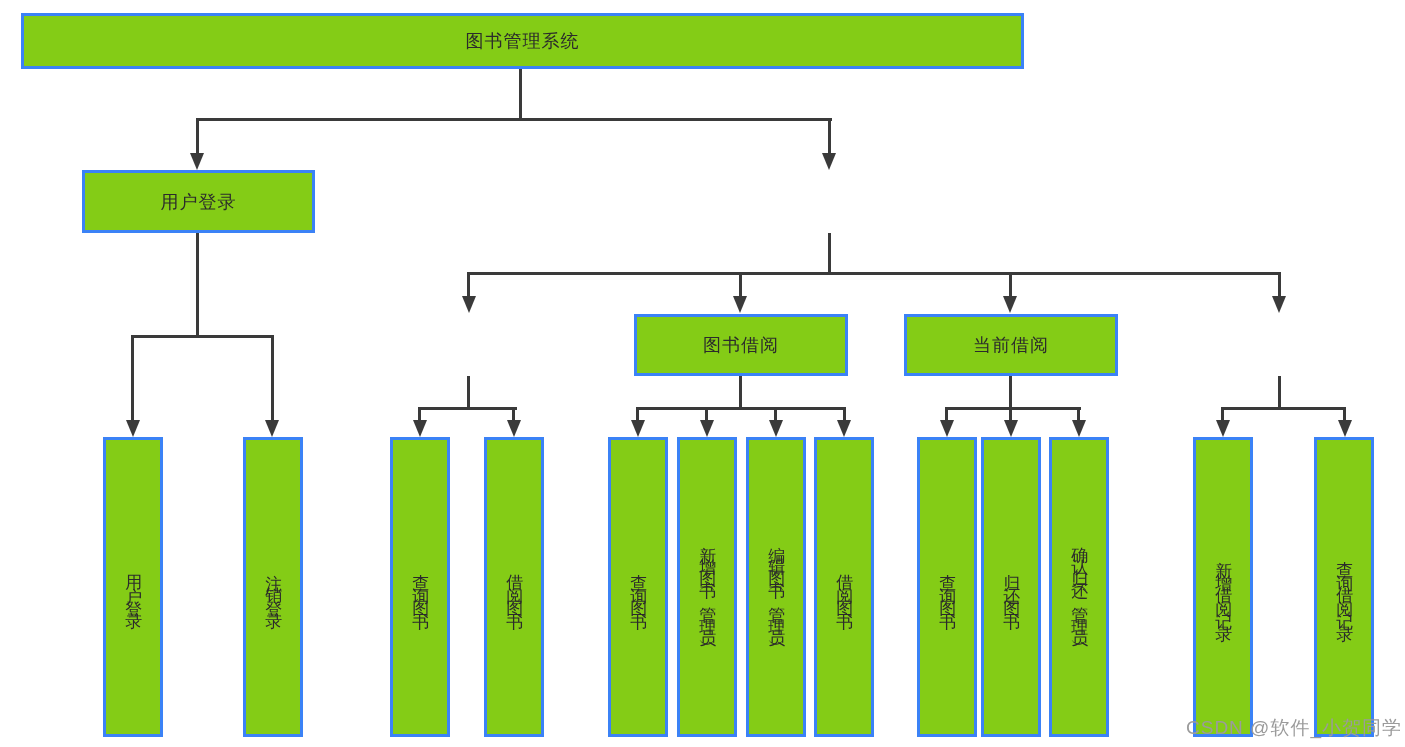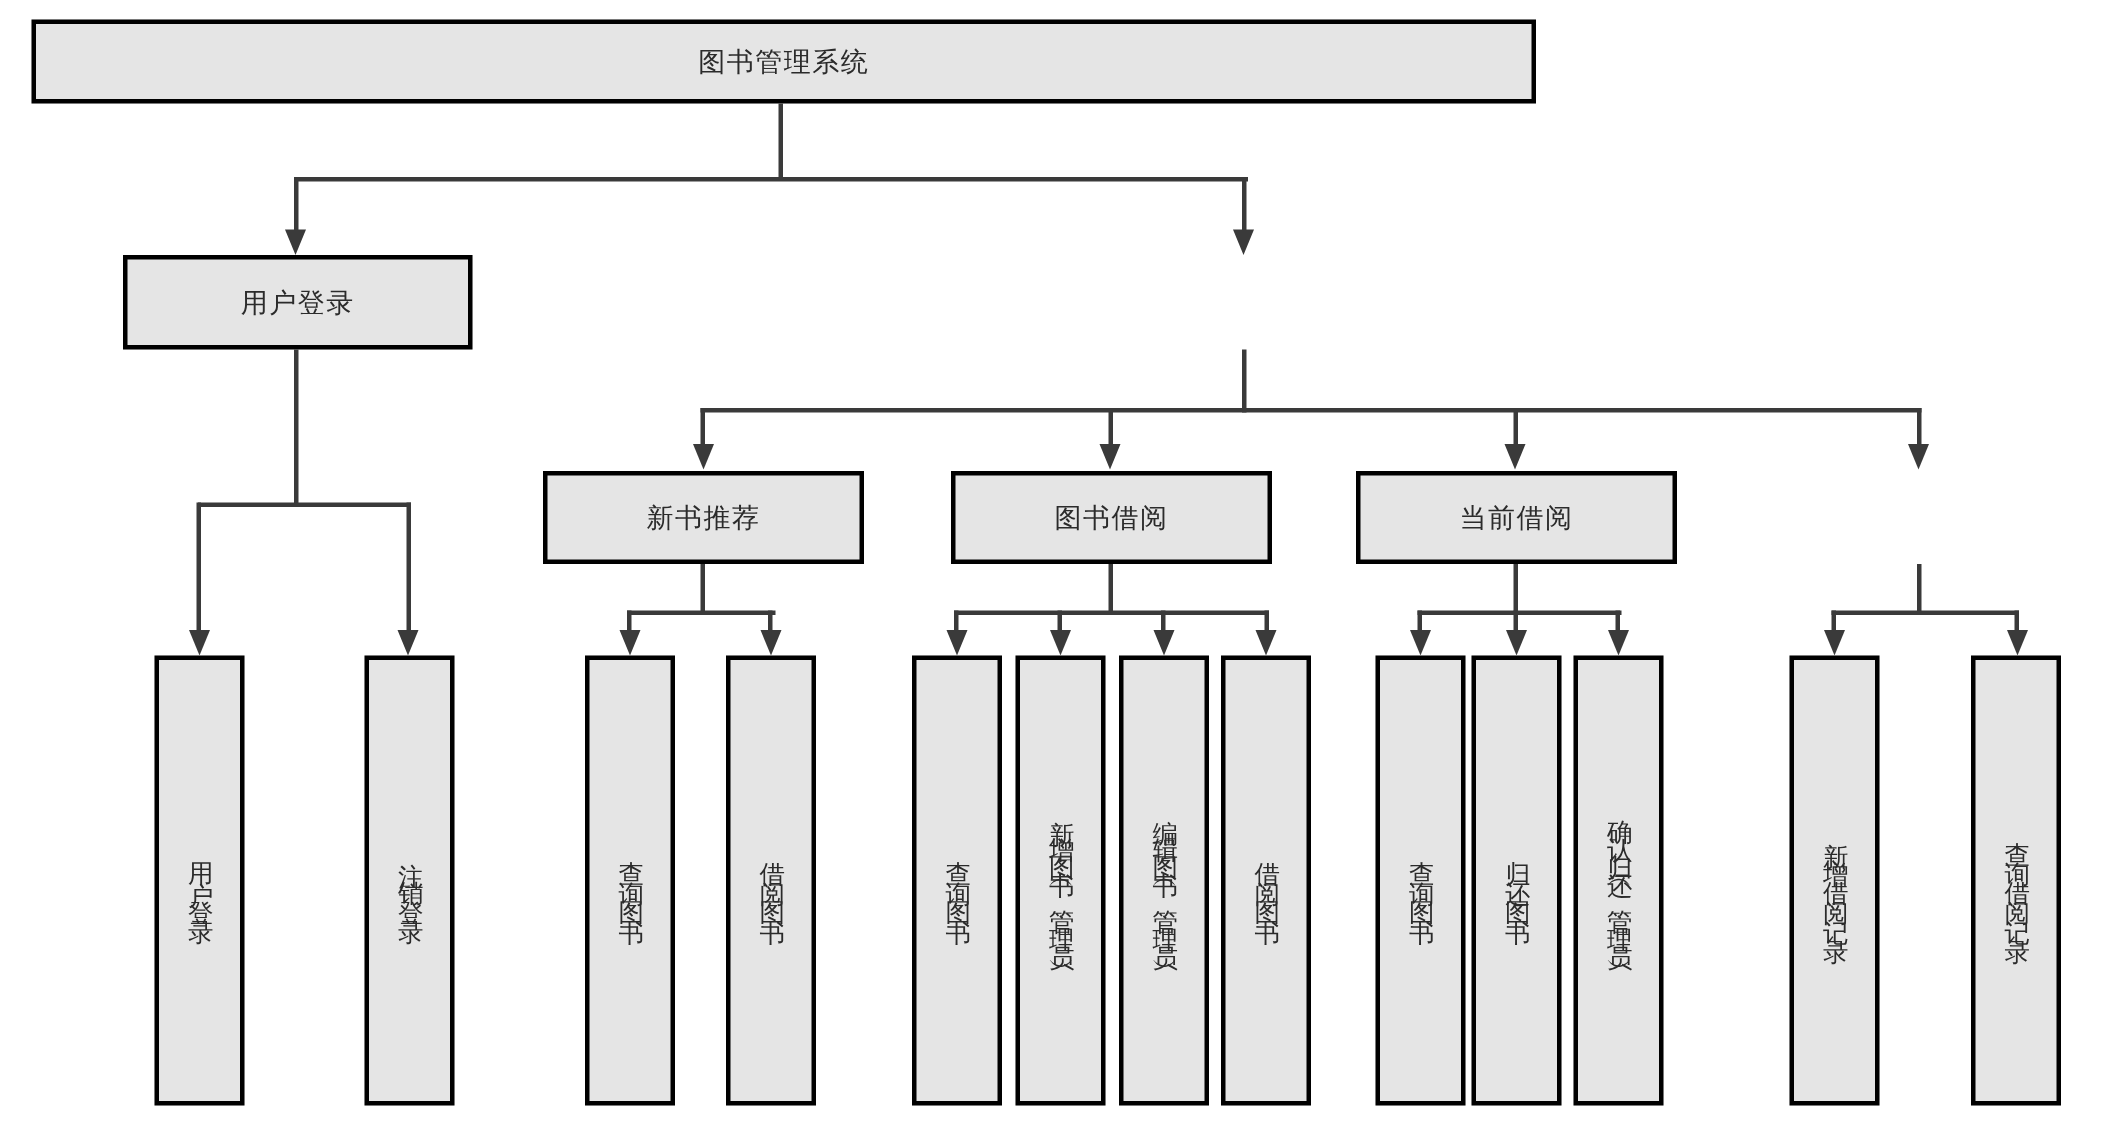--- a/index.html
+++ b/index.html
@@ -5,22 +5,22 @@
   html,body{margin:0;padding:0;background:#ffffff;}
   .canvas{
     position:relative;
     width:1405px;height:747px;
     background:#ffffff;
     font-family:"Liberation Sans","DejaVu Sans",sans-serif;
     overflow:hidden;
   }
   .box{
     position:absolute;
-    background:#e5e5e5;
-    border:3px solid #000000;
+    background:#84cc16;
+    border:3px solid #3b82f6;
     box-sizing:border-box;
     display:flex;align-items:center;justify-content:center;
     color:#2b2b2b;
   }
   .hbox{font-size:18px;letter-spacing:1px;}
   .vbox{font-size:17px;}
   .vbox .vtext{
     writing-mode:vertical-rl;
     text-orientation:mixed;
     letter-spacing:13px;
@@ -71,21 +71,20 @@
   <div class="hl" style="left:467px;top:272px;width:814px"></div>
   <div class="vl" style="left:467px;top:272px;height:26px"></div>
   <div class="ah" style="left:462px;top:296px"></div>
   <div class="vl" style="left:739px;top:272px;height:26px"></div>
   <div class="ah" style="left:733px;top:296px"></div>
   <div class="vl" style="left:1009px;top:272px;height:26px"></div>
   <div class="ah" style="left:1003px;top:296px"></div>
   <div class="vl" style="left:1278px;top:272px;height:26px"></div>
   <div class="ah" style="left:1272px;top:296px"></div>
 
-  <div class="box hbox" style="left:362px;top:314px;width:214px;height:62px">新书推荐</div>
   <div class="box hbox" style="left:634px;top:314px;width:214px;height:62px">图书借阅</div>
   <div class="box hbox" style="left:904px;top:314px;width:214px;height:62px">当前借阅</div>
 
   <div class="vl" style="left:467px;top:376px;height:34px"></div>
   <div class="hl" style="left:418px;top:407px;width:99px"></div>
   <div class="vl" style="left:418px;top:407px;height:15px"></div>
   <div class="ah" style="left:413px;top:420px"></div>
   <div class="vl" style="left:512px;top:407px;height:15px"></div>
   <div class="ah" style="left:507px;top:420px"></div>
 
@@ -149,14 +148,15 @@
   <div class="box vbox" style="left:1049px;top:437px;width:60px;height:300px">
     <span class="vtext" style="letter-spacing:12px">确认归还（管理员）</span>
   </div>
   <div class="box vbox" style="left:1193px;top:437px;width:60px;height:300px">
     <span class="vtext">新增借阅记录</span>
   </div>
   <div class="box vbox" style="left:1314px;top:437px;width:60px;height:300px">
     <span class="vtext">查询借阅记录</span>
   </div>
 
+  <div class="watermark">CSDN @软件_小贺同学</div>
 
 </div>
 
 </body></html>

